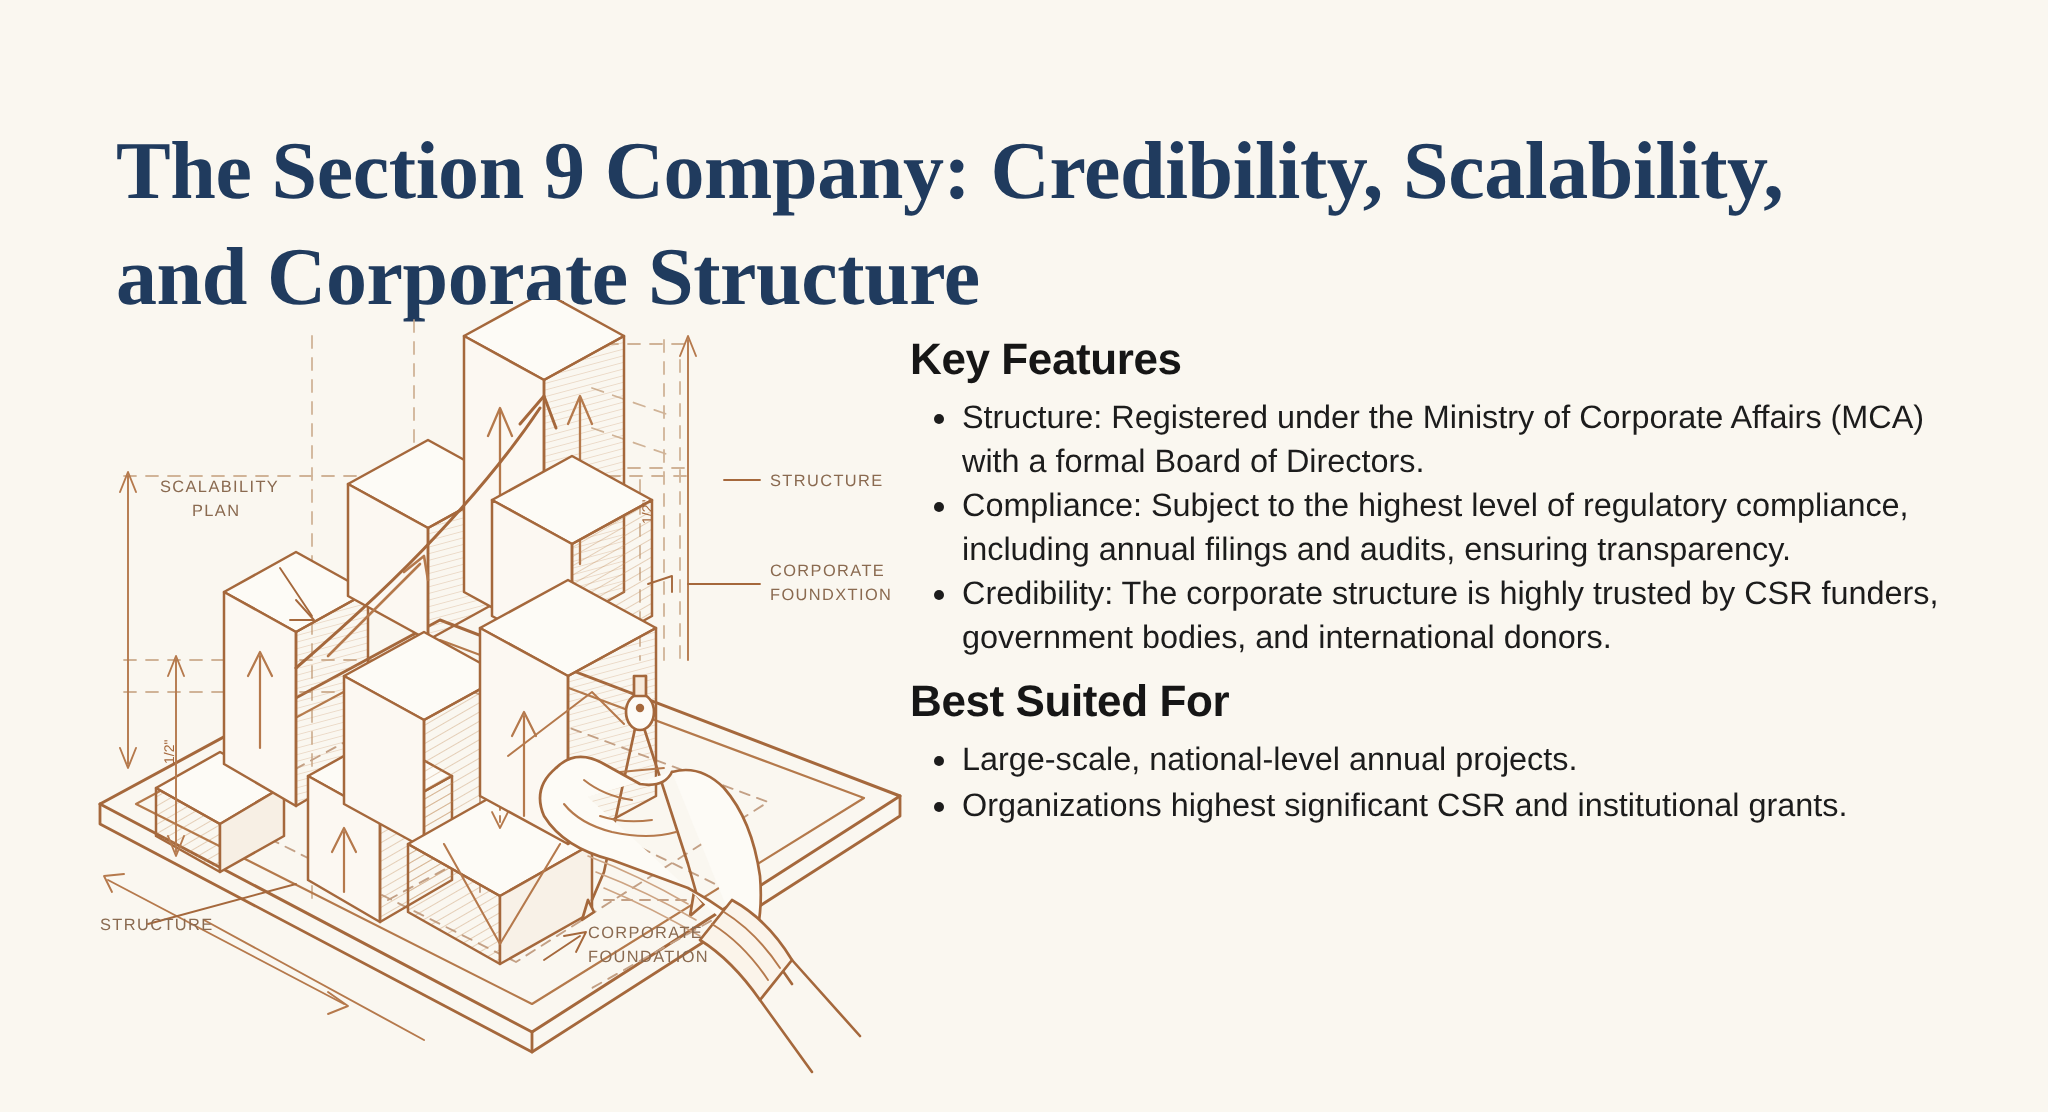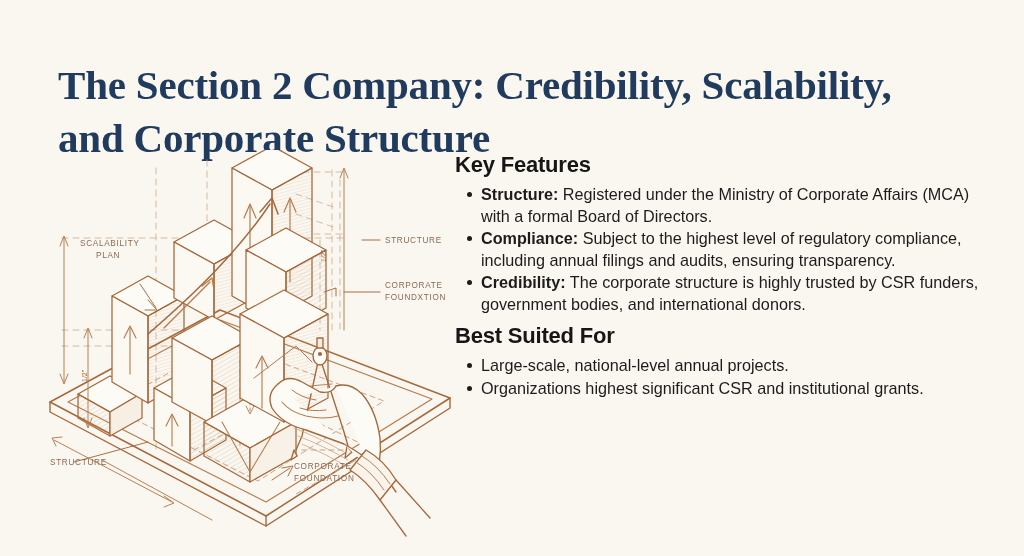--- a/index.html
+++ b/index.html
@@ -45,21 +45,21 @@
   .content {
     position: absolute;
     left: 455px;
     top: 152px;
     width: 540px;
   }
   .section-heading {
     font-size: 22px;
     font-weight: bold;
     color: #161616;
-    margin: 0 0 6px 0;
+    margin: 15px 0 6px 0;
     letter-spacing: -0.2px;
   }
   .section-heading.second { margin-top: 8px; }
 
   ul.bullets {
     list-style: none;
     margin: 0 0 0 0;
     padding: 0 0 0 26px;
   }
   ul.bullets li {
@@ -73,28 +73,28 @@
   ul.bullets li::before {
     content: "";
     position: absolute;
     left: -14px;
     top: 8px;
     width: 5px;
     height: 5px;
     border-radius: 50%;
     background: #1c1c1c;
   }
-  .lead { font-weight: bold; }
+  .lead { font-weight: normal; }
 </style>
 </head>
 <body>
 
 <div class="slide">
 
-  <h1 class="title">The Section 2 Company: Credibility, Scalability, and Corporate Structure</h1>
+  <h1 class="title">The Section 9 Company: Credibility, Scalability, and Corporate Structure</h1>
 
   <div class="illustration">
     <svg viewBox="0 0 412 400" xmlns="http://www.w3.org/2000/svg">
       <defs>
         <g id="hatch-pat"></g>
         <pattern id="hatch" width="4" height="4" patternUnits="userSpaceOnUse" patternTransform="rotate(60)">
           <line x1="0" y1="0" x2="0" y2="4" stroke="#c08b5c" stroke-width="0.7" opacity="0.55"></line>
         </pattern>
         <pattern id="hatch2" width="3.2" height="3.2" patternUnits="userSpaceOnUse" patternTransform="rotate(75)">
           <line x1="0" y1="0" x2="0" y2="3.2" stroke="#c9956a" stroke-width="0.6" opacity="0.45"></line>

